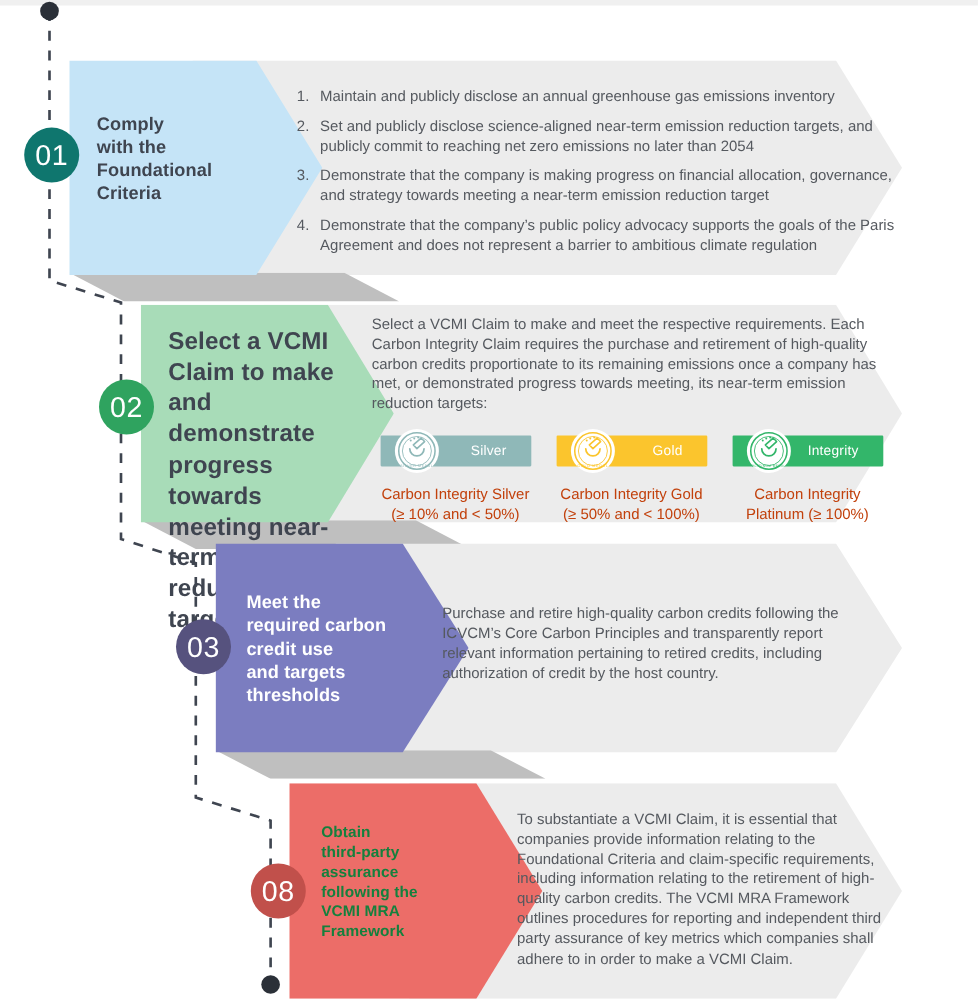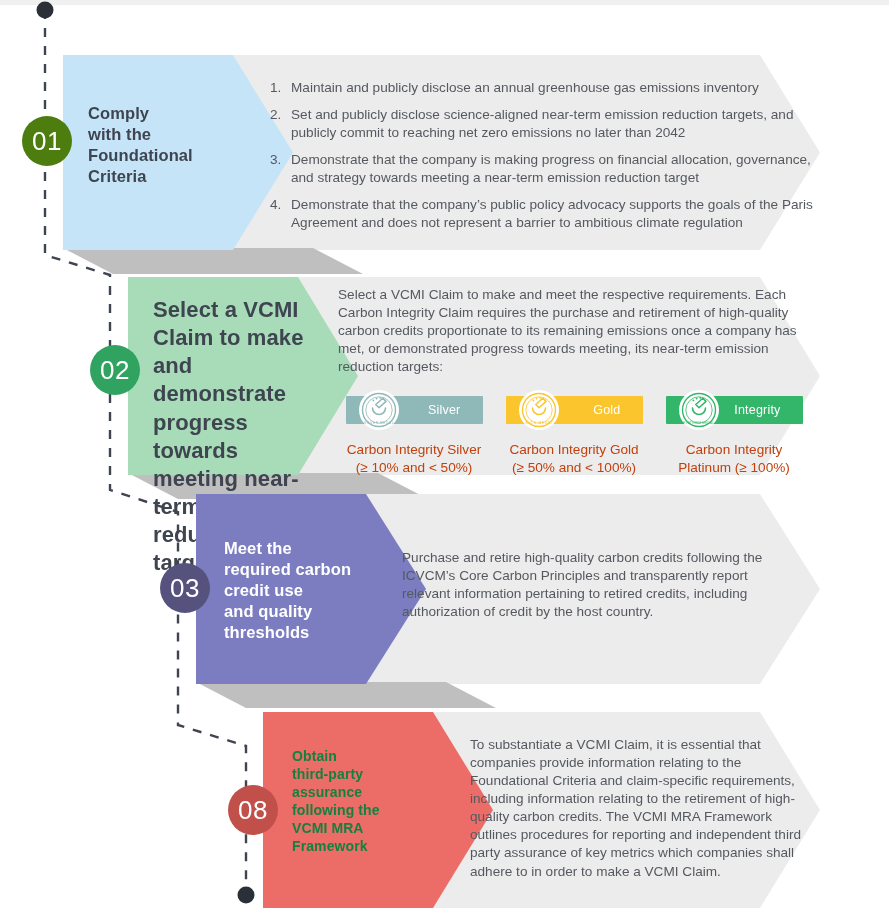--- a/index.html
+++ b/index.html
@@ -154,27 +154,27 @@
     </svg>
 
     <div class="head-text" style="left:88px; top:103px; width:150px; font-size:16.5px; color:#3f4550; white-space:pre-line;">Comply
 with the
 Foundational
 Criteria</div>
 
     <div class="body-text" style="left:263px; top:79px; width:560px;">
       <ol class="crit">
         <li>Maintain and publicly disclose an annual greenhouse gas emissions inventory</li>
-        <li>Set and publicly disclose science-aligned near-term emission reduction targets, and publicly commit to reaching net zero emissions no later than 2042</li>
+        <li>Set and publicly disclose science-aligned near-term emission reduction targets, and publicly commit to reaching net zero emissions no later than 2054</li>
         <li>Demonstrate that the company is making progress on financial allocation, governance, and strategy towards meeting a near-term emission reduction target</li>
         <li>Demonstrate that the company’s public policy advocacy supports the goals of the Paris Agreement and does not represent a barrier to ambitious climate regulation</li>
       </ol>
     </div>
 
-    <div class="num-circle" style="left:22px; top:116px; width:50px; height:50px; background:#4d7c0f;">01</div>
+    <div class="num-circle" style="left:22px; top:116px; width:50px; height:50px; background:#0f766e;">01</div>
   </div>
 
   <div class="step">
     <svg class="body-band" style="left:240px; top:277px; width:580px; height:198px; background:none;" viewBox="0 0 580 198" width="580" height="198">
       <path d="M0,0 L520,0 L580,99 L520,198 L0,198 Z" fill="#ececec"></path>
     </svg>
 
     <svg style="position:absolute; left:128px; top:473px; width:300px; height:26px;" viewBox="0 0 300 26" width="300" height="26">
       <path d="M0,0 L250,0 L300,26 L50,26 Z" fill="#bfbfbf"></path>
     </svg>
@@ -272,21 +272,21 @@
       <path d="M0,0 L250,0 L300,26 L50,26 Z" fill="#bfbfbf"></path>
     </svg>
 
     <svg class="chev-head" style="left:196px; top:494px; width:230px; height:190px;" viewBox="0 0 230 190" width="230" height="190">
       <path d="M0,0 L170,0 L230,95 L170,190 L0,190 Z" fill="#7b7dc0"></path>
     </svg>
 
     <div class="head-text" style="left:224px; top:538px; width:160px; font-size:16.5px; color:#ffffff; white-space:pre-line;">Meet the
 required carbon
 credit use
-and quality
+and targets
 thresholds</div>
 
     <div class="body-text" style="left:402px; top:549px; width:380px;">Purchase and retire high-quality carbon credits following the ICVCM’s Core Carbon Principles and transparently report relevant information pertaining to retired credits, including authorization of credit by the host country.</div>
 
     <div class="num-circle" style="left:160px; top:563px; width:50px; height:50px; background:#56527e;">03</div>
   </div>
 
   <div class="step">
     <svg class="body-band" style="left:372px; top:712px; width:448px; height:196px; background:none;" viewBox="0 0 448 196" width="448" height="196">
       <path d="M0,0 L388,0 L448,98 L388,196 L0,196 Z" fill="#ececec"></path>

